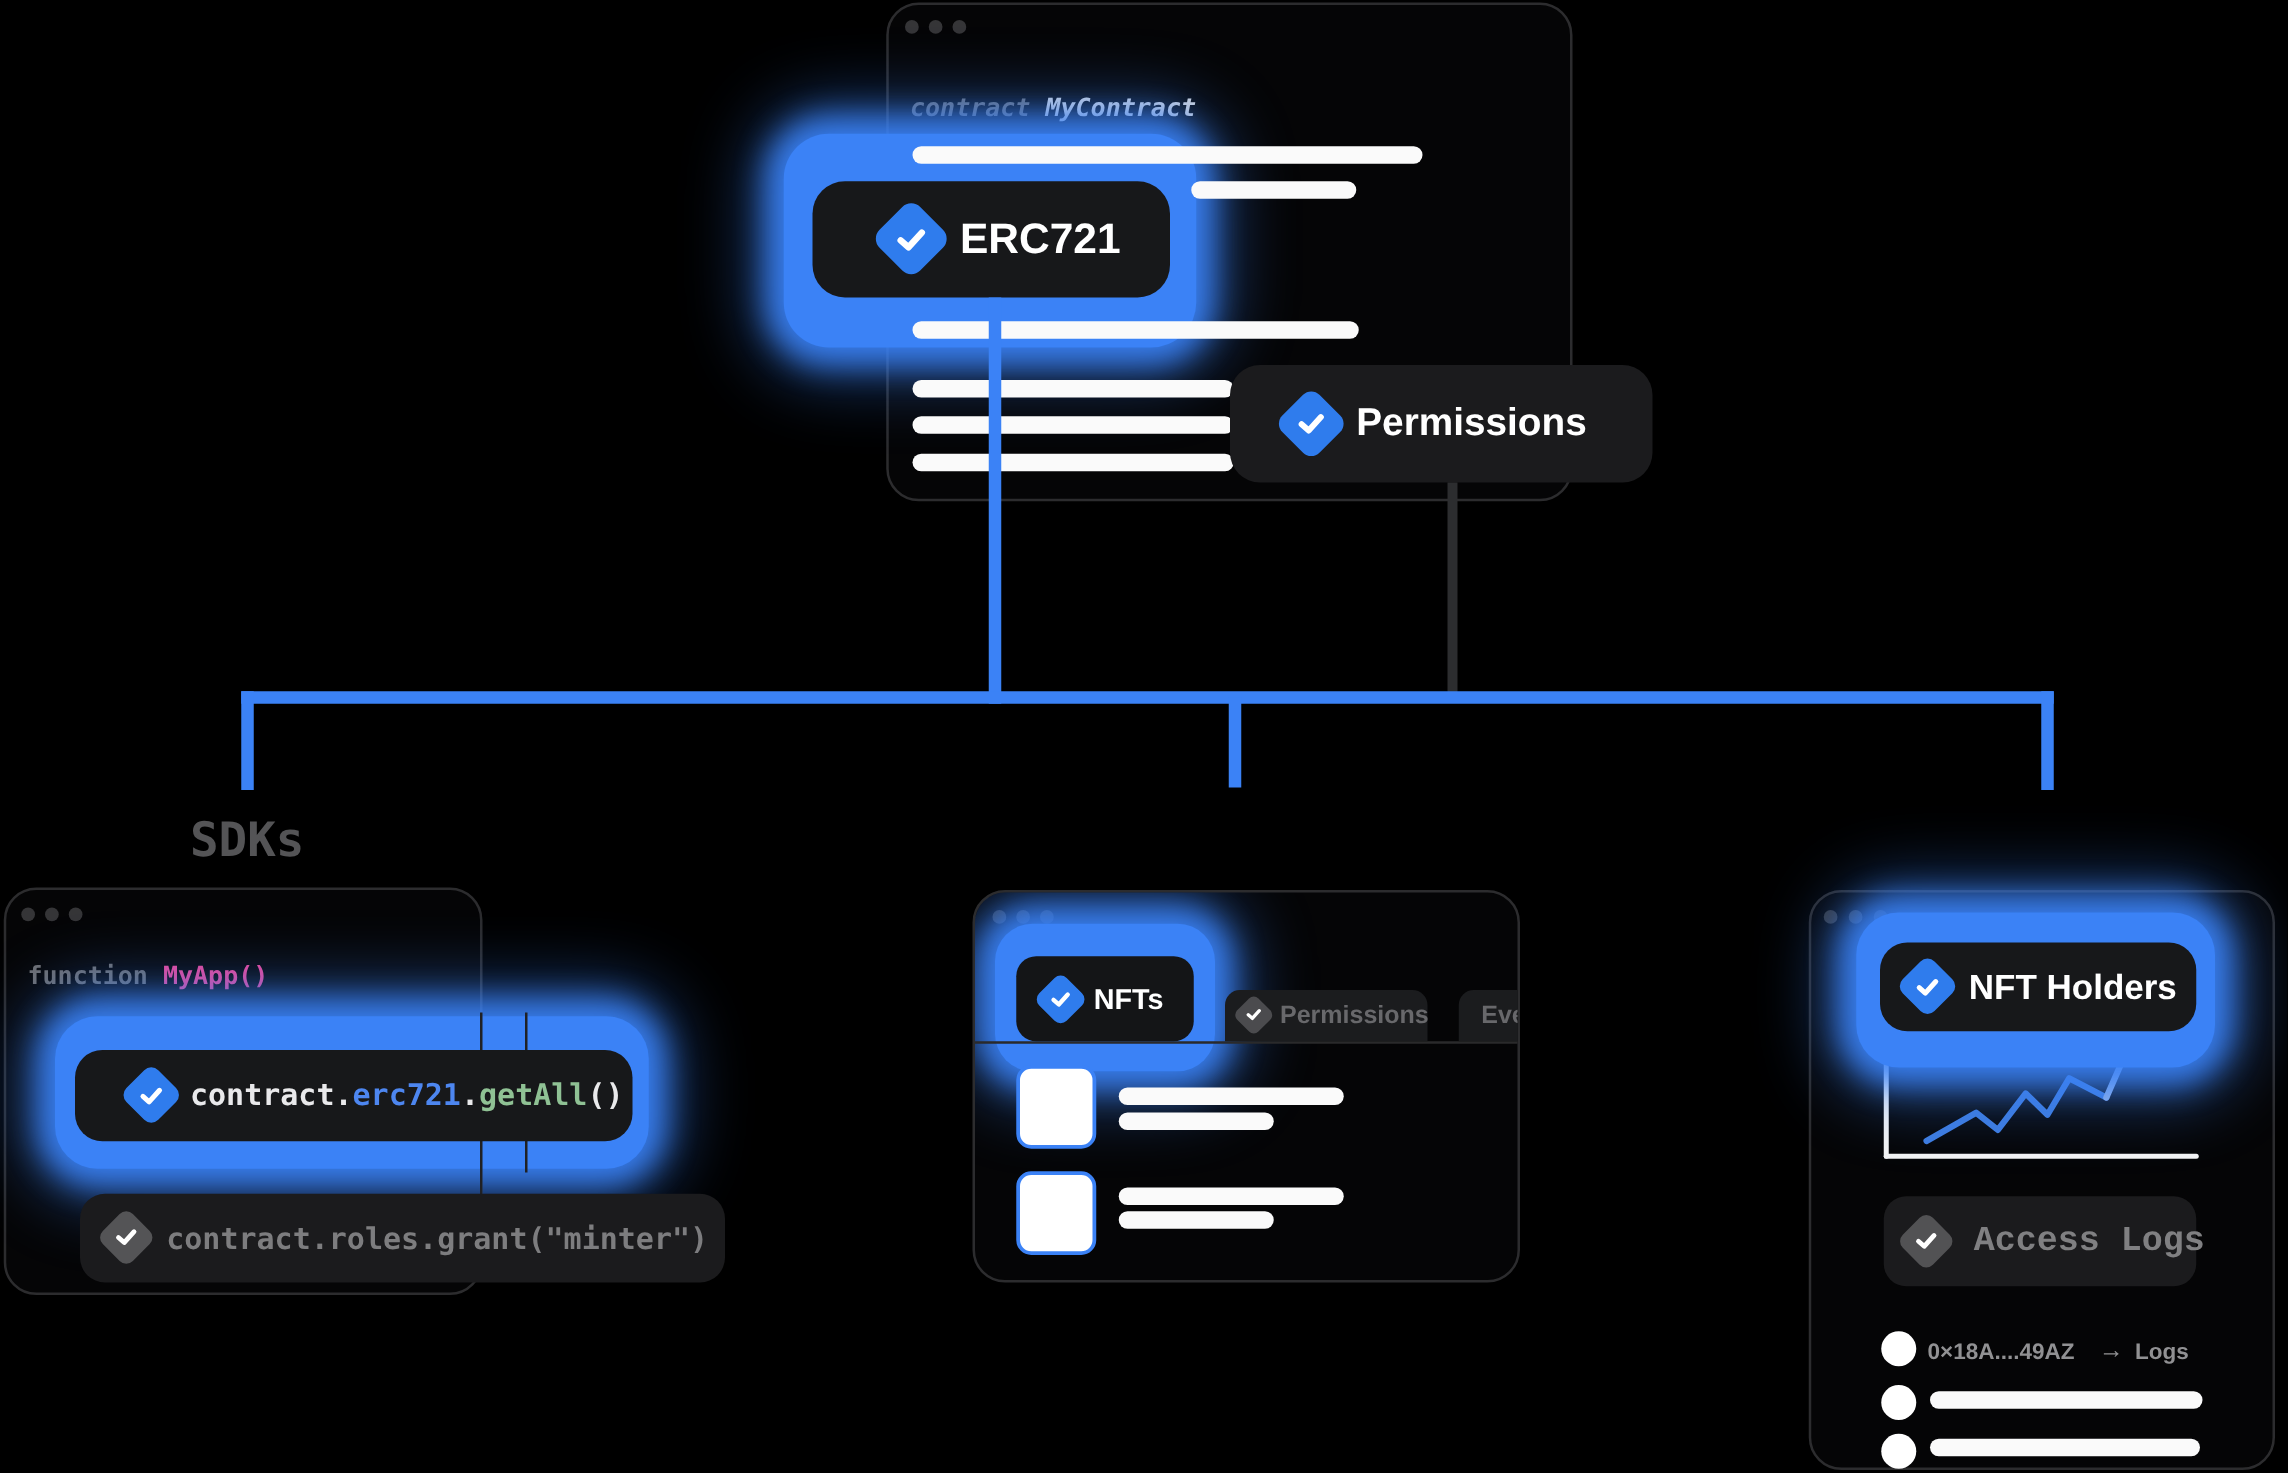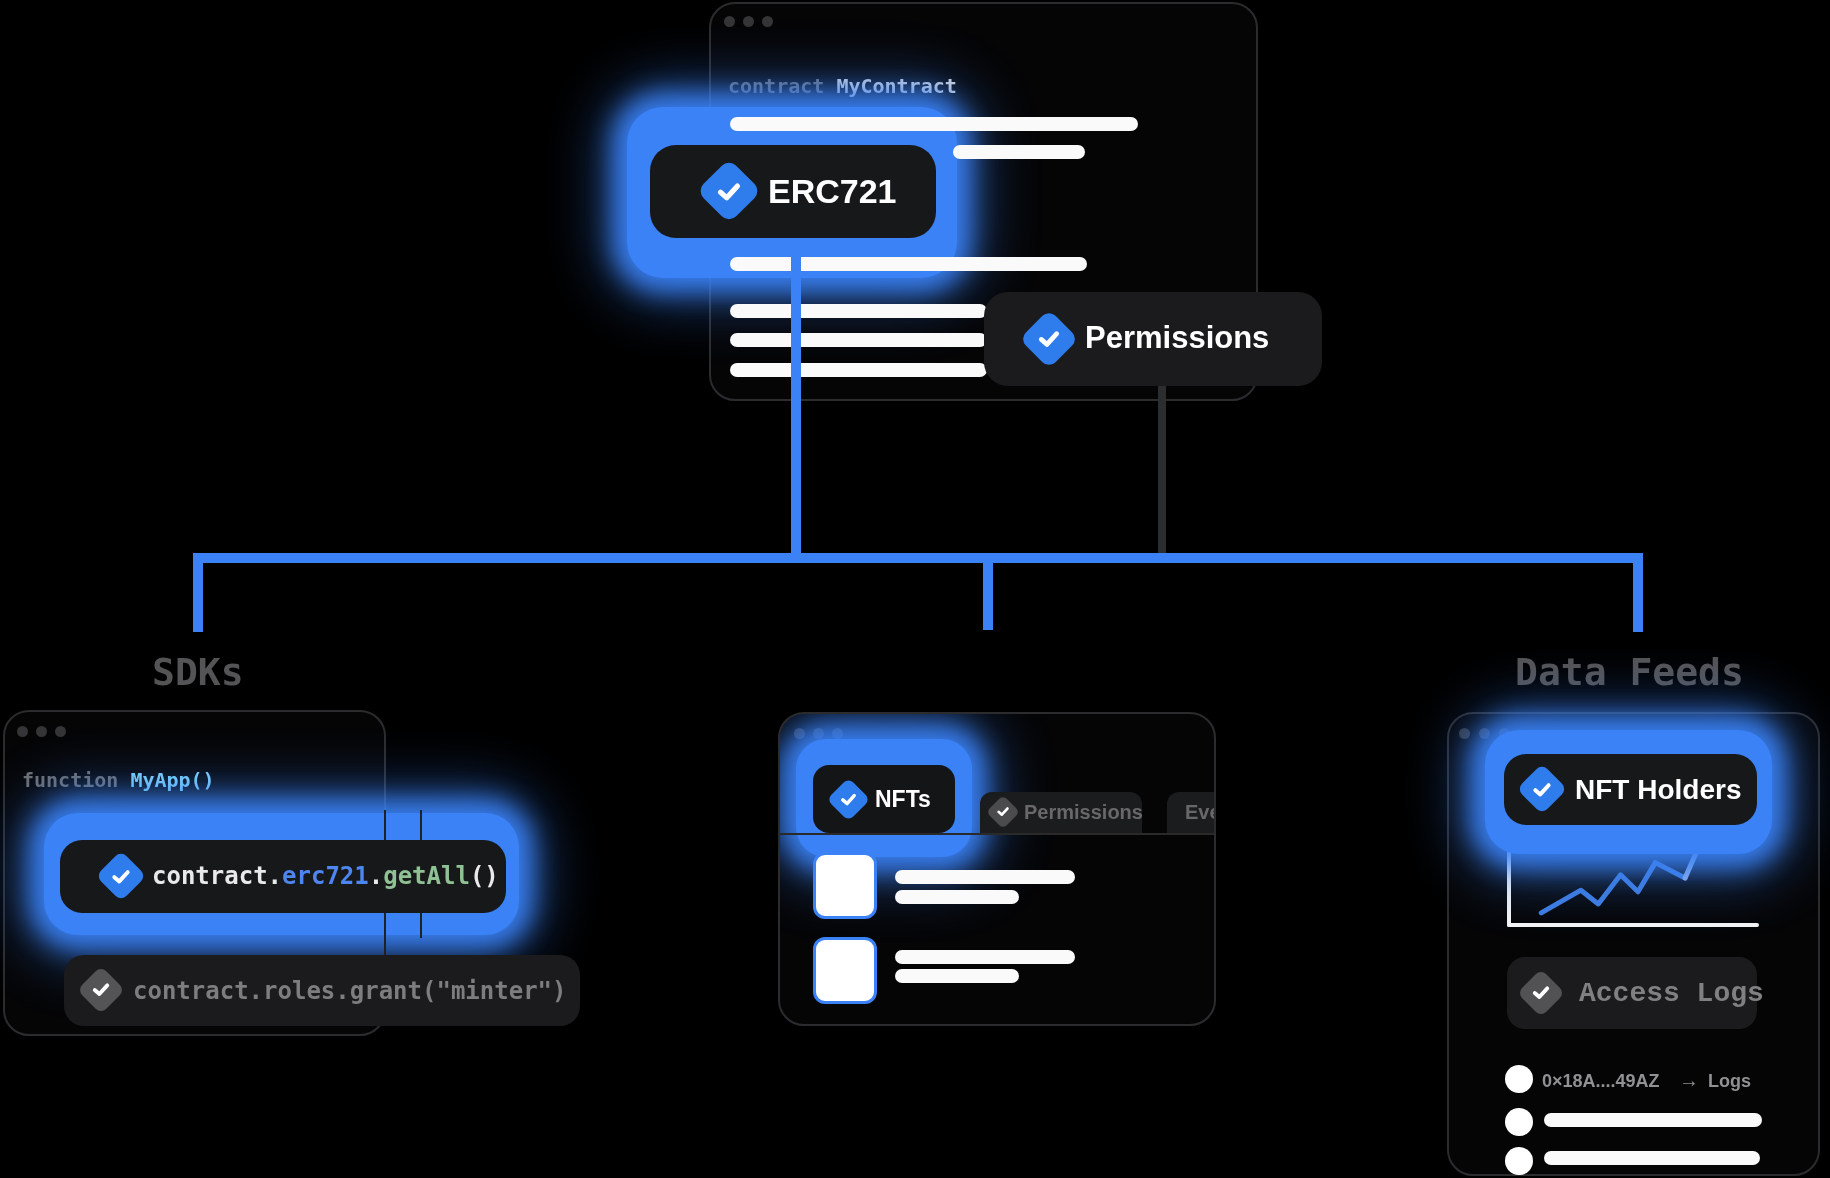--- a/index.html
+++ b/index.html
@@ -28,21 +28,21 @@
   .tab{position:absolute;box-sizing:border-box;}
   .thumb{position:absolute;background:#fff;border:3px solid #3b82f6;border-radius:12px;box-sizing:border-box;}
   .circle{position:absolute;background:#fff;border-radius:50%;width:28px;height:28px;}
   .overlayline{position:absolute;background:#202124;width:2px;}
 </style>
 </head>
 <body>
 
 <div class="stage">
 
-  <div class="window" style="left:709px;top:2px;width:549px;height:399px;">
+  <div class="window" style="left:709px;top:2px;width:549px;height:399px;font-style:italic;">
     <div class="dot" style="left:13px;top:12px;"></div>
     <div class="dot" style="left:32px;top:12px;"></div>
     <div class="dot" style="left:51px;top:12px;"></div>
     <div class="mono" style="position:absolute;left:17px;top:70px;font-size:20px;"><span class="kw">contract</span><span> </span><span class="nm">MyContract</span></div>
   </div>
 
   <div class="glow" style="left:627px;top:107px;width:330px;height:171px;border-radius:36px;"></div>
   <div class="bar" style="left:730px;top:117px;width:408px;"></div>
   <div class="bar" style="left:953px;top:145px;width:132px;"></div>
   <div class="bar" style="left:730px;top:257px;width:357px;"></div>
@@ -69,27 +69,26 @@
   </div>
 
   <div class="vline" style="left:791px;top:238px;width:10px;height:325px;"></div>
   <div class="grayline" style="left:1158px;top:386px;width:8px;height:172px;"></div>
   <div class="hline" style="left:193px;top:553px;width:1450px;height:10px;"></div>
   <div class="vline" style="left:193px;top:553px;width:10px;height:79px;"></div>
   <div class="vline" style="left:983px;top:558px;width:10px;height:72px;"></div>
   <div class="vline" style="left:1633px;top:553px;width:10px;height:79px;"></div>
 
   <div class="branch-label" style="left:152px;top:650px;">SDKs</div>
-  <div class="branch-label" style="left:1515px;top:650px;">Data Feeds</div>
 
   <div class="window" style="left:3px;top:710px;width:383px;height:326px;">
     <div class="dot" style="left:12px;top:14px;"></div>
     <div class="dot" style="left:31px;top:14px;"></div>
     <div class="dot" style="left:50px;top:14px;"></div>
-    <div class="mono" style="position:absolute;left:17px;top:56px;font-size:20px;"><span class="kw">function</span><span> </span><span style="color:#7dd3fc;">MyApp()</span></div>
+    <div class="mono" style="position:absolute;left:17px;top:56px;font-size:20px;"><span class="kw">function</span><span> </span><span style="color:#ec4899;">MyApp()</span></div>
   </div>
 
   <div class="glow" style="left:44px;top:813px;width:475px;height:122px;border-radius:34px;"></div>
 
   <div class="overlayline" style="left:384px;top:810px;height:148px;"></div>
   <div class="overlayline" style="left:420px;top:810px;height:128px;"></div>
 
   <div class="pill" style="left:60px;top:840px;width:446px;height:73px;border-radius:22px;">
     <span class="diamond" style="left:43px;top:18px;width:36px;height:36px;">
       <svg viewBox="0 0 100 100">

